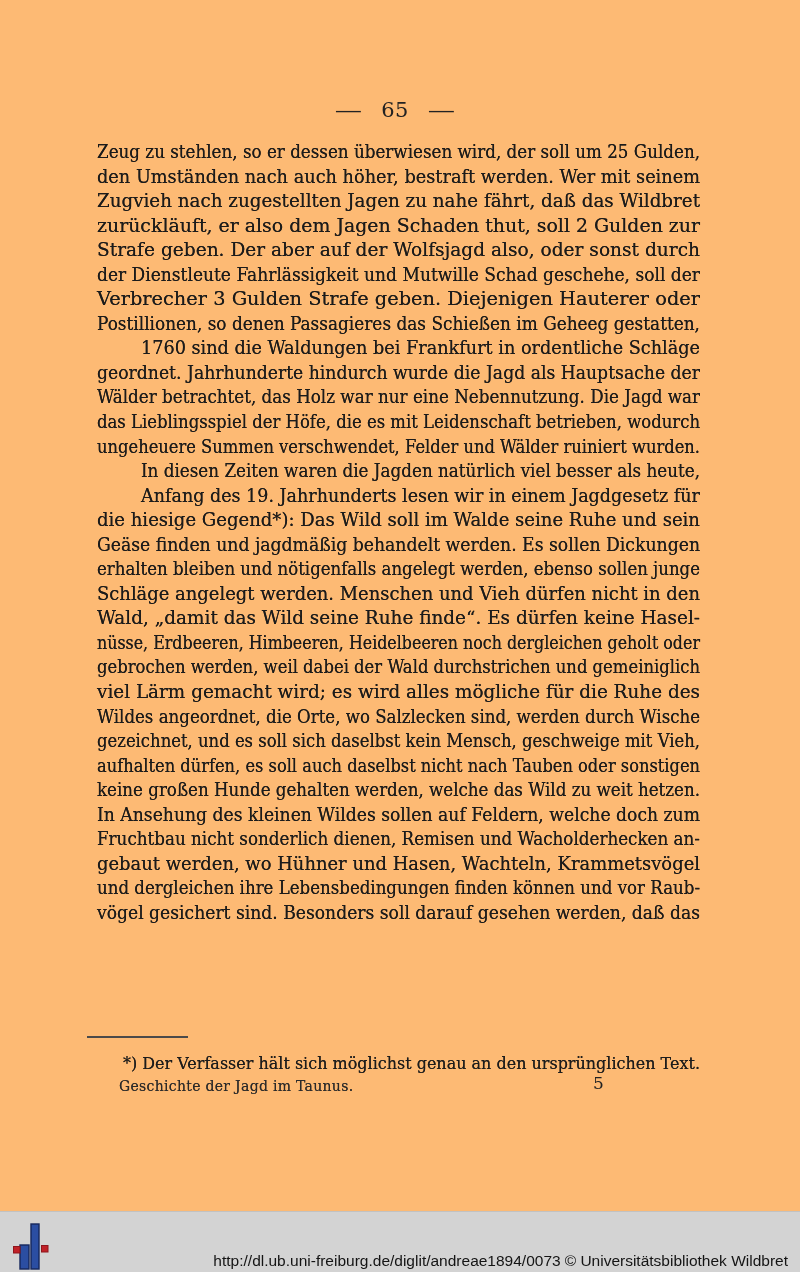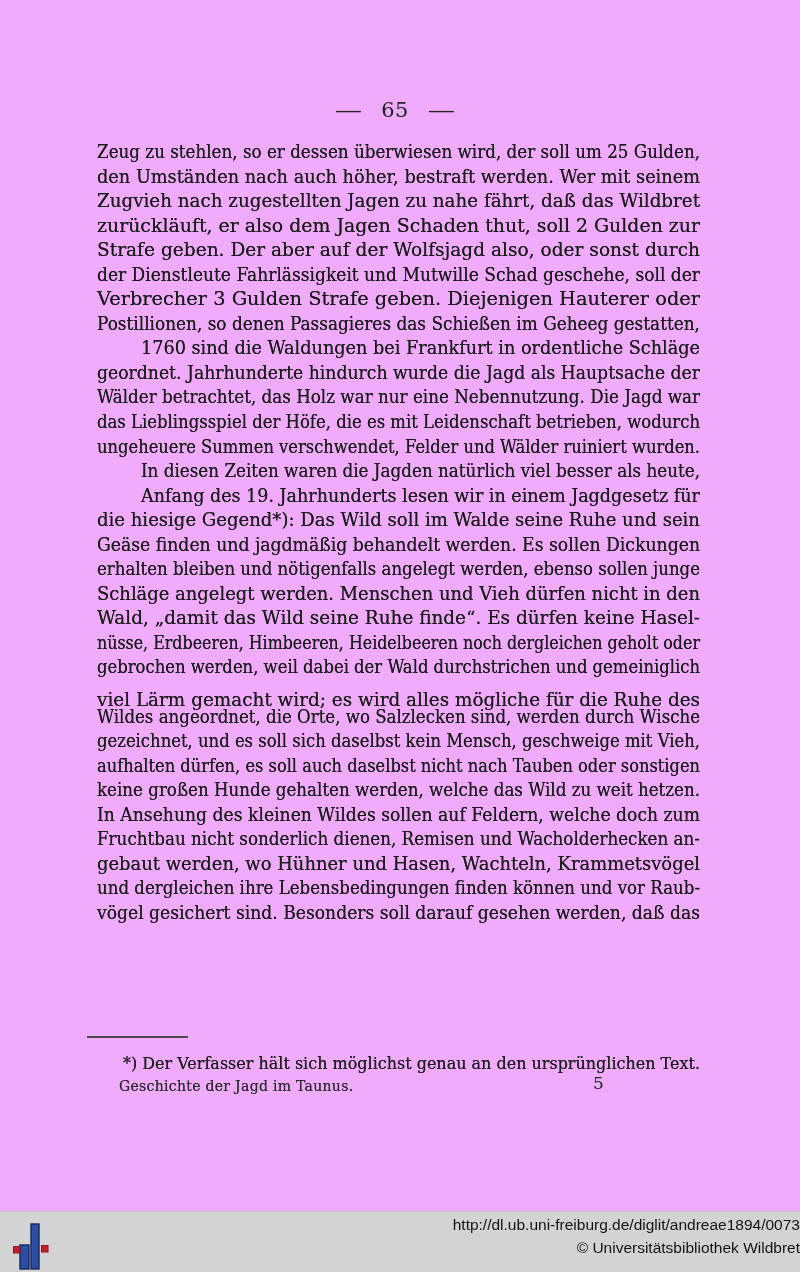--- a/index.html
+++ b/index.html
@@ -1,18 +1,18 @@
 <!DOCTYPE html>
 <html><head>
 <meta charset="utf-8">
 <style>
   html,body{margin:0;padding:0;background:#e8e8e8;}
   .screen{
     position:relative;width:800px;height:1272px;overflow:hidden;
-    background:#f0abfc;
+    background:#fdba74;
     font-family:"DejaVu Serif","Liberation Serif",serif;
     color:#1c1c1c;
   }
   
   .pagenum{
     position:absolute;top:98px;left:0;width:790px;text-align:center;
     font-size:21px;color:#222;letter-spacing:0.5px;
   }
   .pagenum .dash{display:inline-block;margin:0 22px;transform:scaleX(1.3);}
   
@@ -39,22 +39,22 @@
     color:#2a2a2a;text-shadow:0 0 0.5px rgba(30,30,30,0.7);letter-spacing:0.3px;margin-left:15px;
   }
   .signature{position:absolute;left:593px;top:1073px;font-size:17px;color:#222;}
   
   .statusbar{
     position:absolute;left:0;top:1211px;width:800px;height:61px;
     background:#d3d3d3;border-top:1px solid #c2c2c2;box-sizing:border-box;
     font-family:"Liberation Sans","DejaVu Sans",sans-serif;color:#141414;
   }
   .sbtext{
-    position:absolute;right:0;top:3px;height:55px;
-    display:flex;flex-direction:column;align-items:flex-end;gap:4px;
+    position:absolute;right:12px;top:3px;height:55px;
+    display:flex;flex-direction:row;align-items:flex-end;justify-content:center;gap:4px;
     font-size:15.5px;line-height:19px;
   }
   .logo{position:absolute;left:13px;top:11px;}
 </style>
 </head>
 <body>
 
 <div class="screen">
 
   <div class="pagenum">
@@ -77,21 +77,21 @@
     <div class="line"><span class="fit" style="transform: scaleX(0.887397);">ungeheuere Summen verschwendet, Felder und Wälder ruiniert wurden.</span></div>
     <div class="line"><span class="ind fit" style="transform: scaleX(0.91149);">In diesen Zeiten waren die Jagden natürlich viel besser als heute,</span></div>
     <div class="line"><span class="ind fit" style="transform: scaleX(0.952883);">Anfang des 19. Jahrhunderts lesen wir in einem Jagdgesetz für</span></div>
     <div class="line"><span class="fit" style="transform: scaleX(0.981485);">die hiesige Gegend*): Das Wild soll im Walde seine Ruhe und sein</span></div>
     <div class="line"><span class="fit" style="transform: scaleX(0.937222);">Geäse finden und jagdmäßig behandelt werden.  Es sollen Dickungen</span></div>
     <div class="line"><span class="fit" style="transform: scaleX(0.900819);">erhalten bleiben und nötigenfalls angelegt werden, ebenso sollen junge</span></div>
     <div class="line"><span class="fit" style="transform: scaleX(0.975186);">Schläge angelegt werden.  Menschen und Vieh dürfen nicht in den</span></div>
     <div class="line"><span class="fit" style="transform: scaleX(1.00213);">Wald, „damit das Wild seine Ruhe finde“.  Es dürfen keine Hasel-</span></div>
     <div class="line"><span class="fit" style="transform: scaleX(0.862738);">nüsse, Erdbeeren, Himbeeren, Heidelbeeren noch dergleichen geholt oder</span></div>
     <div class="line"><span class="fit" style="transform: scaleX(0.892817);">gebrochen werden, weil dabei der Wald durchstrichen und gemeiniglich</span></div>
-    <div class="line"><span class="fit" style="transform: scaleX(1.00023); margin-top: 8px;">viel Lärm gemacht wird; es wird alles mögliche für die Ruhe des</span></div>
+    <div class="line"><span class="fit" style="transform: scaleX(1.00023);">viel Lärm gemacht wird; es wird alles mögliche für die Ruhe des</span></div>
     <div class="line"><span class="fit" style="transform: scaleX(0.903096);">Wildes angeordnet, die Orte, wo Salzlecken sind, werden durch Wische</span></div>
     <div class="line"><span class="fit" style="transform: scaleX(0.893313);">gezeichnet, und es soll sich daselbst kein Mensch, geschweige mit Vieh,</span></div>
     <div class="line"><span class="fit" style="transform: scaleX(0.883881);">aufhalten dürfen, es soll auch daselbst nicht nach Tauben oder sonstigen</span></div>
     <div class="line"><span class="fit" style="transform: scaleX(0.906767);">keine großen Hunde gehalten werden, welche das Wild zu weit hetzen.</span></div>
     <div class="line"><span class="fit" style="transform: scaleX(0.934906);">In Ansehung des kleinen Wildes sollen auf Feldern, welche doch zum</span></div>
     <div class="line"><span class="fit" style="transform: scaleX(0.909802);">Fruchtbau nicht sonderlich dienen, Remisen und Wacholderhecken an-</span></div>
     <div class="line"><span class="fit" style="transform: scaleX(0.975432);">gebaut werden, wo Hühner und Hasen, Wachteln, Krammetsvögel</span></div>
     <div class="line"><span class="fit" style="transform: scaleX(0.903307);">und dergleichen ihre Lebensbedingungen finden können und vor Raub-</span></div>
     <div class="line"><span class="fit" style="transform: scaleX(0.933211);">vögel gesichert sind.  Besonders soll darauf gesehen werden, daß das</span></div>
   </div>

